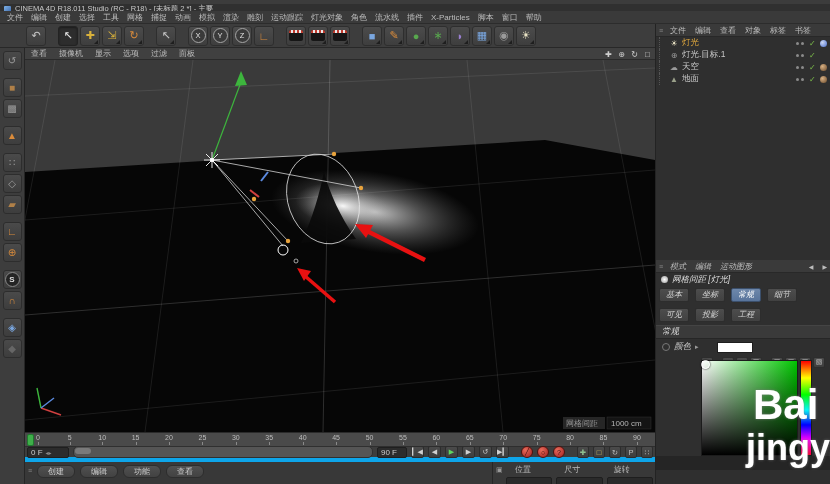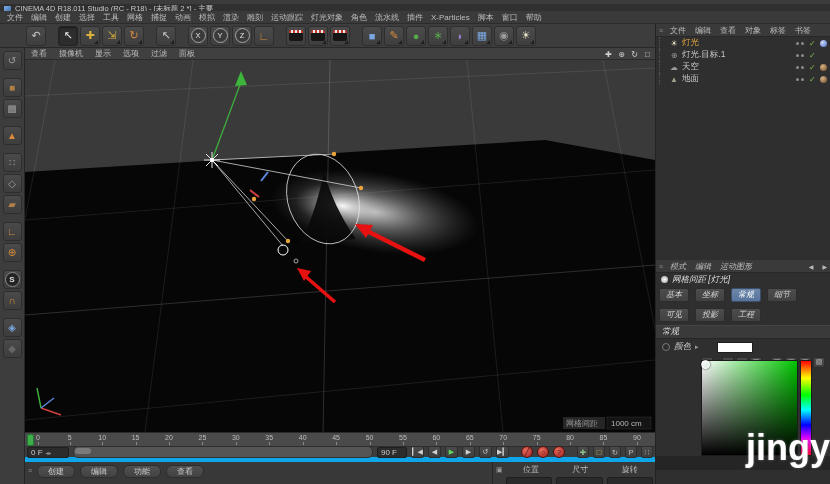--- a/index.html
+++ b/index.html
@@ -140,21 +140,21 @@
       color:#bbb;box-sizing:border-box;}
   .tg.g{color:#8fbf8f;} .tg.y{color:#d9c35b;}
 
   
   #materials{left:25px;top:462px;width:468px;height:22px;background:#383838;border-right:1px solid #262626;
              box-sizing:border-box;display:flex;align-items:flex-start;gap:5px;padding:3px 0 0 3px;}
   #materials .grip{font-size:7px;color:#8a8a8a;margin-top:2px;}
   .pill{min-width:26px;padding:0 5px;height:11px;line-height:11px;text-align:center;font-size:8px;color:#cfcfcf;
         background:linear-gradient(#505050,#424242);border:1px solid #2d2d2d;border-radius:6px;}
   #coords{left:493px;top:462px;width:162px;height:22px;background:#383838;box-sizing:border-box;padding:2px 2px 0 3px;}
-  #coords .hdr{display:flex;align-items:center;gap:10px;}
+  #coords .hdr{display:flex;align-items:center;gap:2px;}
   #coords .lock{font-size:7px;color:#999;width:9px;}
   #coords .ch{flex:1;font-size:8px;color:#bdbdbd;text-align:left;padding-left:8px;}
   #coords .boxes{display:flex;gap:4px;margin-top:2px;padding-left:10px;}
   #coords .cbox{flex:1;height:8px;background:#2a2a2a;border:1px solid #1e1e1e;border-radius:2px;}
 </style>
 </head>
 <body>
 
 <div id="app">
 
@@ -497,20 +497,21 @@
         <span class="mbtn">▧</span>
       </div>
       <div id="picker">
         <span id="pickdot"></span>
       </div>
       <div id="huebar"></div>
       <div id="attr-bottom"></div>
     </div>
   </div>
 
+  <div class="abs" id="wm1">Bai</div>
   <div class="abs" id="wm2">jingya</div>
 
   <div class="abs" id="ruler">
     <div id="ticks">
 
     <span class="tick">0</span>
         <span class="tick">5</span>
         <span class="tick">10</span>
         <span class="tick">15</span>
         <span class="tick">20</span>

